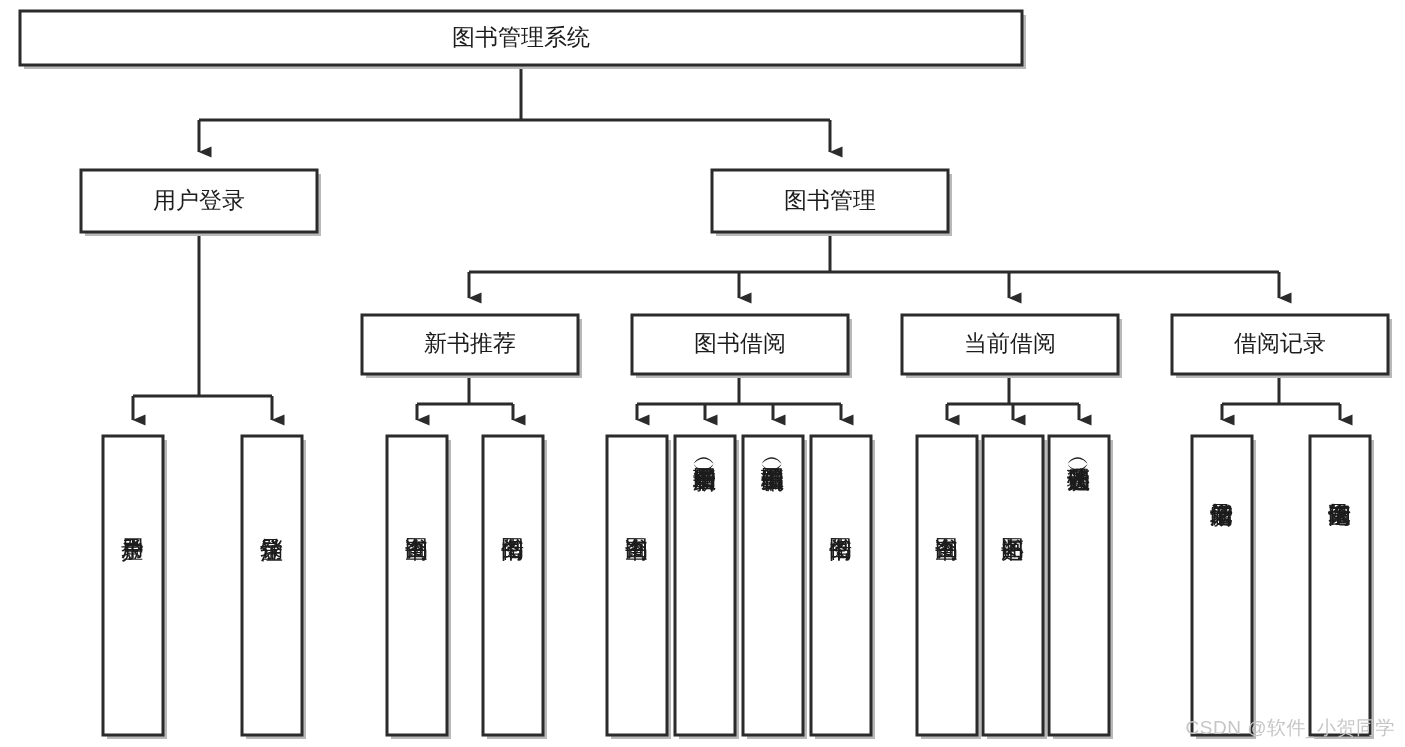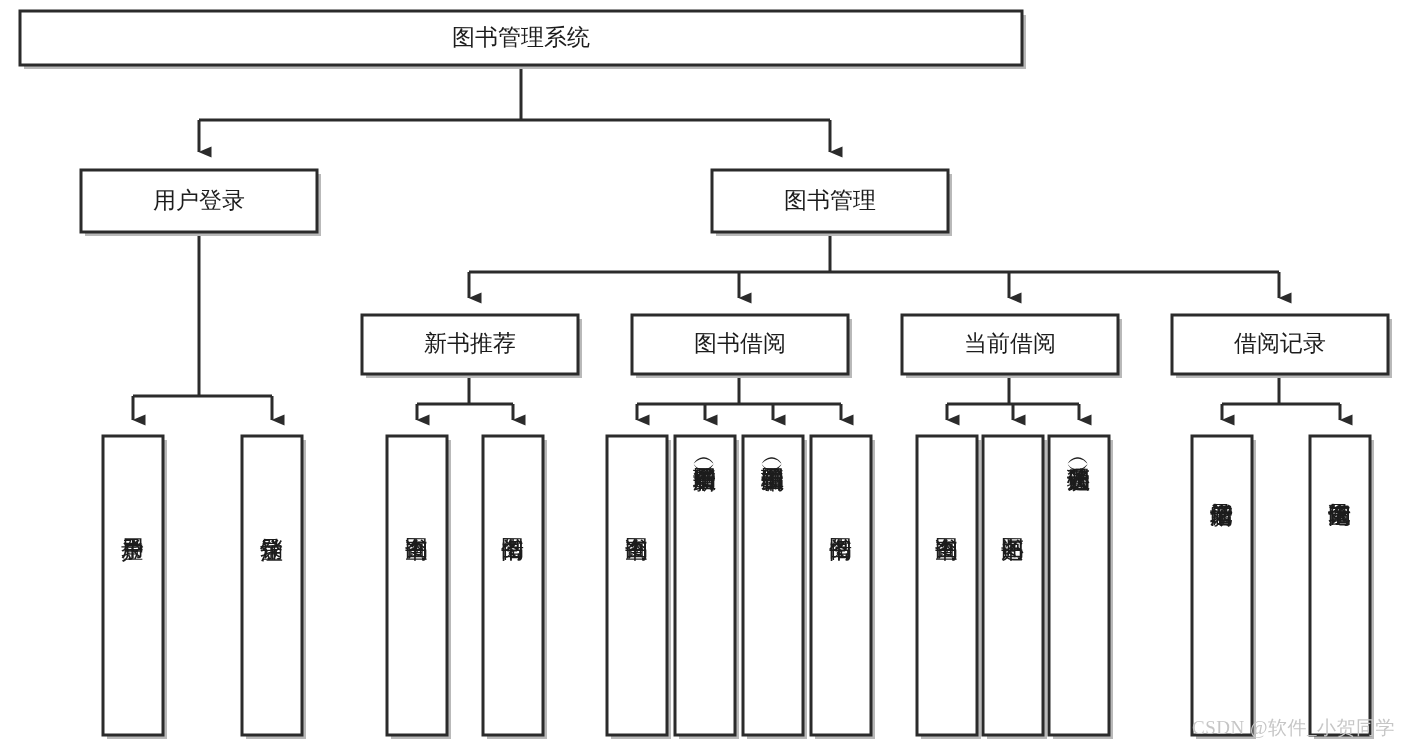--- a/index.html
+++ b/index.html
@@ -52,21 +52,21 @@
   .node-label-vert {
     font-family: "Liberation Sans", "DejaVu Sans", sans-serif;
     font-size: 23px;
     fill: #1c1c1c;
     text-anchor: middle;
   }
   .watermark-text {
     position: absolute;
     right: 10px;
     bottom: 6px;
-    font-family: Liberation Serif, serif;
+    font-family: Liberation Sans, sans-serif;
     font-size: 19px;
     color: #c6c6c6;
     white-space: nowrap;
     letter-spacing: 0.5px;
   }
 </style>
 </head>
 <body>
 
 <div id="diagram-root">

